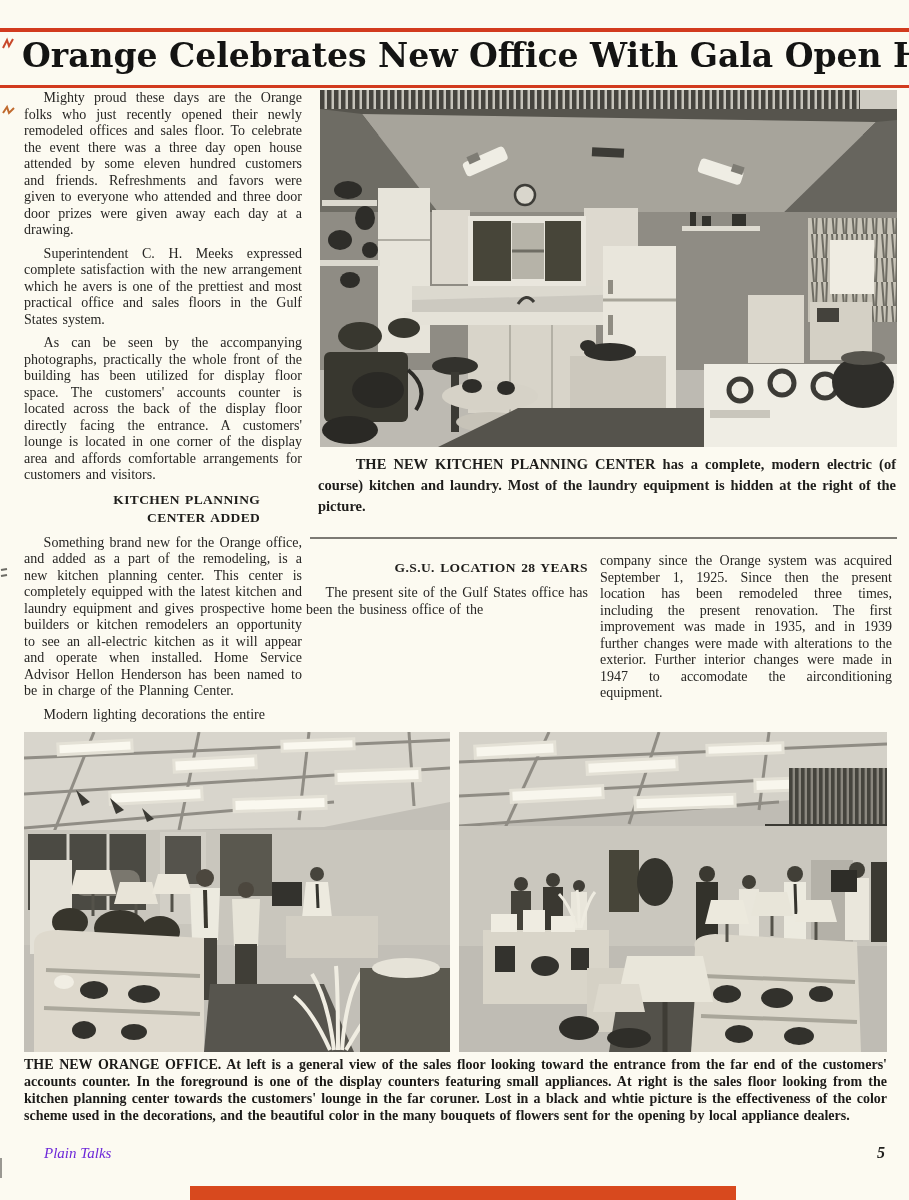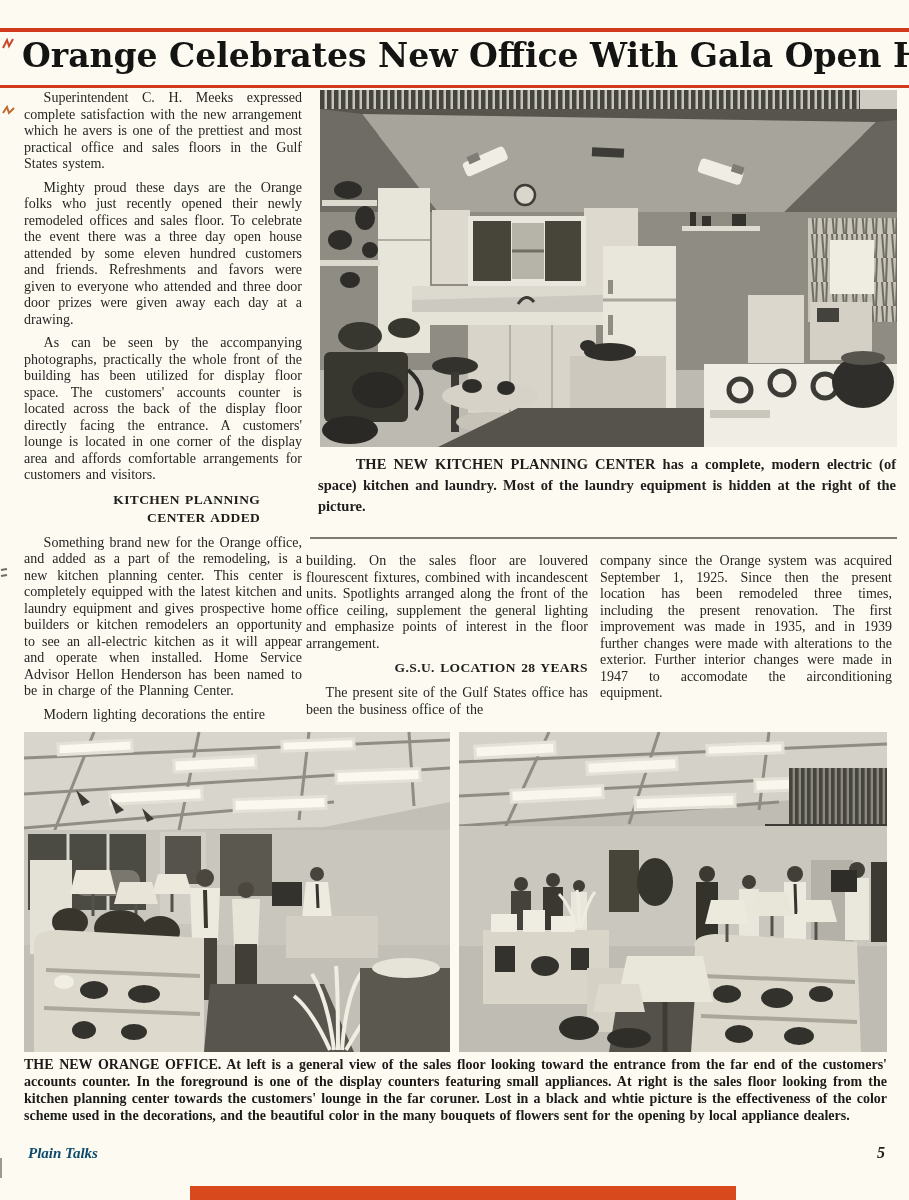--- a/index.html
+++ b/index.html
@@ -38,21 +38,21 @@
     display:flex;gap:9px;
   }
   .photos-bottom svg{flex:0 0 auto;}
   .caption-bottom{
     position:absolute;left:24px;top:1056px;width:863px;
     font-weight:bold;font-size:14px;line-height:17px;
     text-align:justify;word-spacing:1px;color:#1c1b19;
   }
   .footer{position:absolute;left:28px;right:24px;top:1144px;
     display:flex;justify-content:space-between;align-items:baseline;}
-  .footer .mag{font-style:italic;font-weight:bold;font-size:15px;color:#0c4a6e;}
+  .footer .mag{font-style:italic;font-weight:normal;font-size:15px;color:#6d28d9;margin-left:16px;}
   .footer .pageno{font-style:italic;font-weight:bold;font-size:16px;color:#21201e;}
   .bottom-bar{position:absolute;left:190px;top:1186px;width:546px;height:14px;background:#d8491e;}
   .margin-mark{position:absolute;}
 </style>
 </head>
 <body>
 
 <div class="page">
 
   <div class="rule rule-top"></div>
@@ -64,22 +64,22 @@
   </svg>
   <svg class="margin-mark" style="left:2px;top:104px" width="14" height="14">
     <path d="M1 9 L5 3 L7 9 L12 4" stroke="#c06a2e" stroke-width="2" fill="none"></path>
   </svg>
   <svg class="margin-mark" style="left:0px;top:566px" width="10" height="14">
     <path d="M1 4 L7 3 M1 10 L7 9" stroke="#6d6c66" stroke-width="2" fill="none"></path>
   </svg>
   <div class="margin-mark" style="left:0;top:1158px;width:2px;height:20px;background:#9a9892"></div>
 
   <div class="col-left bodytext">
+    <p>Mighty proud these days are the Orange folks who just recently opened their newly remodeled offices and sales floor. To celebrate the event there was a three day open house attended by some eleven hundred customers and friends. Refreshments and favors were given to everyone who attended and three door door prizes were given away each day at a drawing.</p>
     <p>Superintendent C. H. Meeks expressed complete satisfaction with the new arrangement which he avers is one of the prettiest and most practical office and sales floors in the Gulf States system.</p>
-    <p>Mighty proud these days are the Orange folks who just recently opened their newly remodeled offices and sales floor. To celebrate the event there was a three day open house attended by some eleven hundred customers and friends. Refreshments and favors were given to everyone who attended and three door door prizes were given away each day at a drawing.</p>
     <p>As can be seen by the accompanying photographs, practically the whole front of the building has been utilized for display floor space. The customers' accounts counter is located across the back of the display floor directly facing the entrance. A customers' lounge is located in one corner of the display area and affords comfortable arrangements for customers and visitors.</p>
     <div class="subhead" style="width:70%;margin-left:15%;">KITCHEN PLANNING CENTER ADDED</div>
     <p>Something brand new for the Orange office, and added as a part of the remodeling, is a new kitchen planning center. This center is completely equipped with the latest kitchen and laundry equipment and gives prospective home builders or kitchen remodelers an opportunity to see an all-electric kitchen as it will appear and operate when installed. Home Service Advisor Hellon Henderson has been named to be in charge of the Planning Center.</p>
     <p>Modern lighting decorations the entire</p>
   </div>
 
   <svg class="photo-top" viewBox="0 0 577 357">
     <defs>
       <pattern id="awning" width="7" height="18" patternUnits="userSpaceOnUse">
         <rect width="7" height="18" fill="#46443e"></rect>
@@ -193,25 +193,24 @@
     <g fill="none" stroke="#3c3b36" stroke-width="5">
       <circle cx="420" cy="300" r="11"></circle>
         <circle cx="462" cy="293" r="12"></circle>
         <circle cx="505" cy="296" r="12"></circle>
     </g>
     <ellipse cx="543" cy="292" rx="31" ry="26" fill="#2f2e2a"></ellipse>
     <ellipse cx="543" cy="268" rx="22" ry="7" fill="#56544d"></ellipse>
     <rect x="390" y="320" width="60" height="8" fill="#c9c6bc"></rect>
   </svg>
 
-  <div class="caption-top">THE NEW KITCHEN PLANNING CENTER has a complete, modern electric (of space) kitchen and laundry.  Most of the laundry equipment is hidden at the right of the picture.</div>
+  <div class="caption-top">THE NEW KITCHEN PLANNING CENTER has a complete, modern electric (of course) kitchen and laundry.  Most of the laundry equipment is hidden at the right of the picture.</div>
   <div class="rule-mid"></div>
 
   <div class="col-mid bodytext">
-    <p style="text-indent:0">building. On the sales floor are louvered flourescent fixtures, combined with incandescent units. Spotlights arranged along the front of the office ceiling, supplement the general lighting and emphasize points of interest in the floor arrangement.</p>
     <div class="subhead">G.S.U. LOCATION 28 YEARS</div>
     <p>The present site of the Gulf States office has been the business office of the</p>
   </div>
   <div class="col-right bodytext">
     <p style="text-indent:0">company since the Orange system was acquired September 1, 1925. Since then the present location has been remodeled three times, including the present renovation. The first improvement was made in 1935, and in 1939 further changes were made with alterations to the exterior. Further interior changes were made in 1947 to accomodate the airconditioning equipment.</p>
   </div>
 
   <div class="photos-bottom">
     <svg width="426" height="320" viewBox="0 0 426 320">
       <rect width="426" height="320" fill="#c2bfb7"></rect>

